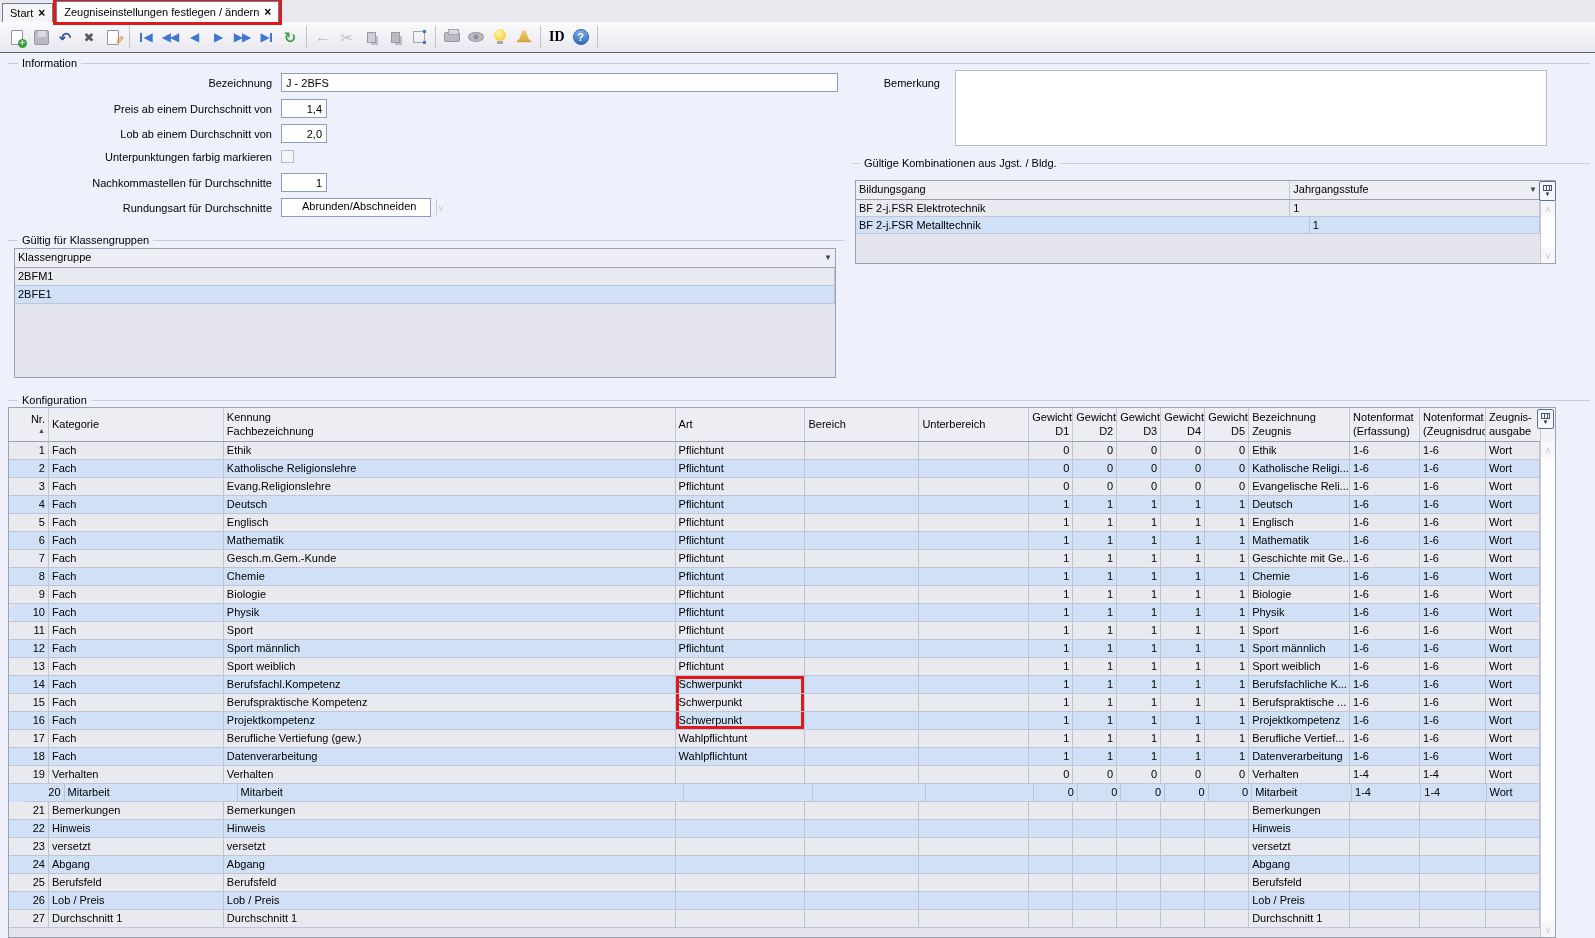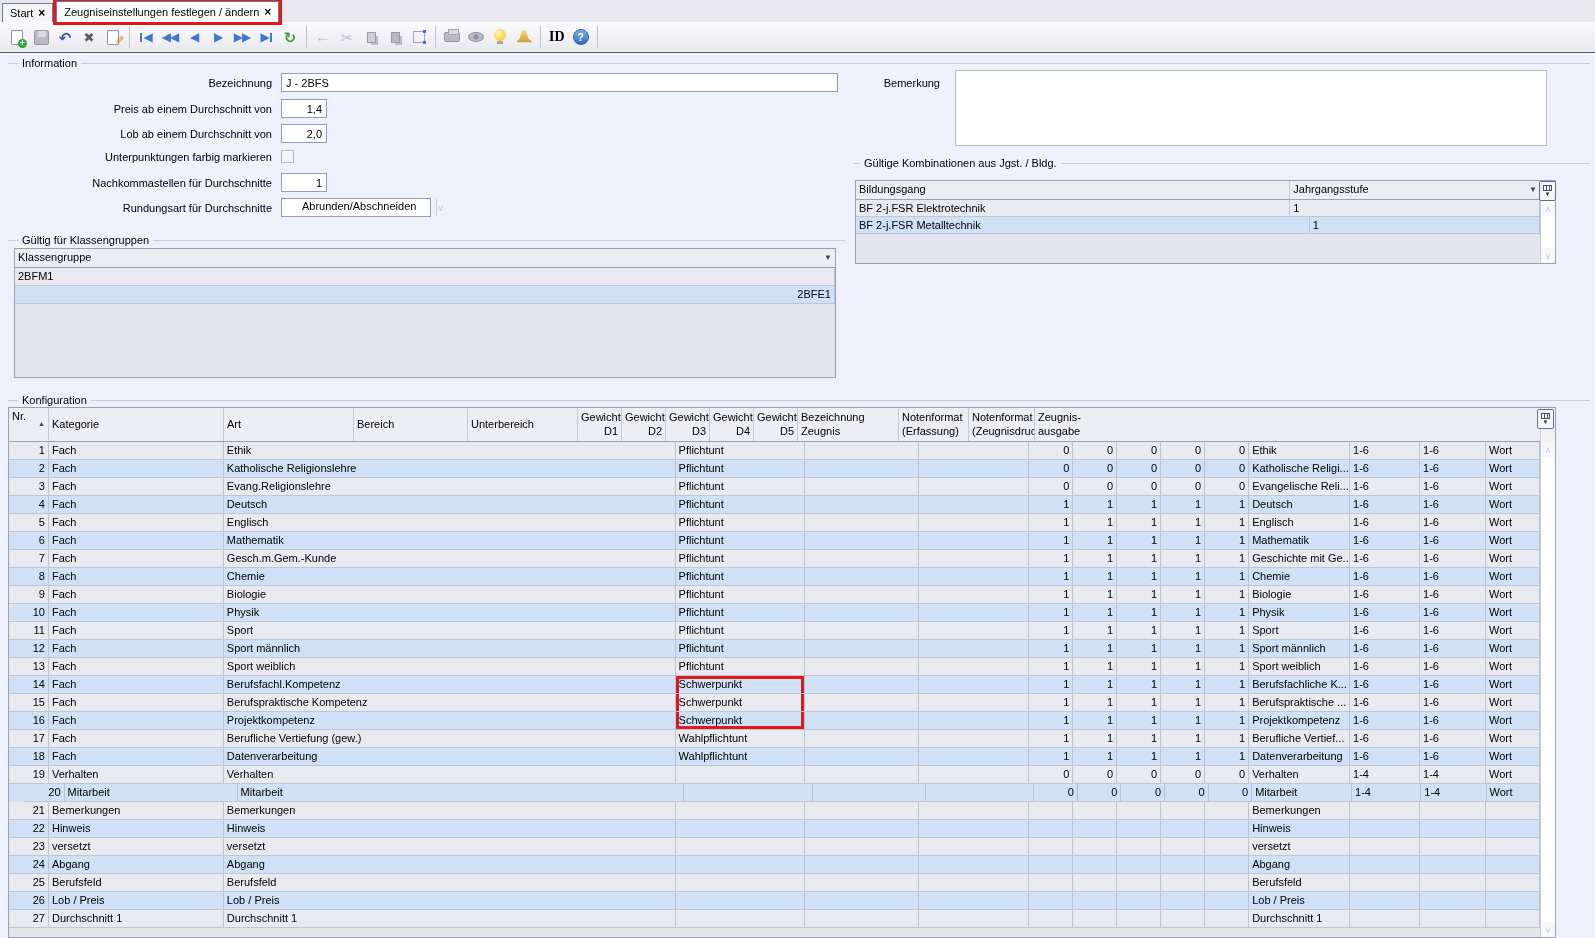--- a/index.html
+++ b/index.html
@@ -75,21 +75,21 @@
   .gridbtn .mini { width:9px; height:6px; border:1px solid #44507a; background-image:repeating-linear-gradient(to right, transparent 0 2px, #44507a 2px 3px); }
   .gridbtn .dn { font-size:6px; color:#22304f; line-height:5px; }
   .hdarrow { margin-left:auto; font-size:8px; color:#3c4354; align-self:center; }
   .sort { font-size:7px; color:#3c4354; margin-left:auto; align-self:center; }
 
   
   .w0{width:40px;text-align:right;} .w1{width:175px;} .w2{width:452px;} .w3{width:130px;}
   .w4{width:114px;} .w5{width:110px;}
   .w6,.w7,.w8,.w9,.w10{width:44px;text-align:right;}
   .w11{width:101px;} .w12{width:70px;} .w13{width:66px;} .w14{width:54px;}
-  .thead .w0{flex-direction:row;}
+  .thead .w0{flex-direction:column;}
 
   :root { --red:#e01a1a; }
   .hl-top { box-shadow:inset 3px 0 0 var(--red), inset -3px 0 0 var(--red), inset 0 3px 0 var(--red); }
   .hl-mid { box-shadow:inset 3px 0 0 var(--red), inset -3px 0 0 var(--red); }
   .hl-bot { box-shadow:inset 3px 0 0 var(--red), inset -3px 0 0 var(--red), inset 0 -3px 0 var(--red); }
 </style>
 </head>
 <body>
 
 <div class="tabbar">
@@ -258,39 +258,43 @@
       <div class="hc" style="flex:1; flex-direction:row;">
           <span>Klassengruppe</span>
           <span class="hdarrow">▼</span>
         </div>
     </div>
     <div id="klassen-rows">
         <div class="drow gray" style="height: 18px;">
           <div class="dcell" style="flex: 1 1 0%;">2BFM1</div>
         </div>
         <div class="drow blue" style="height: 18px;">
-          <div class="dcell" style="flex: 1 1 0%; text-align: right;">2BFE1</div>
+          <div class="dcell" style="flex: 1 1 0%;">2BFE1</div>
         </div>
       </div>
     <div class="filler"></div>
   </div>
 </div>
 
 <div class="gline" style="left:8px; top:400px; width:1582px;"></div>
 <div class="gtitle" style="left:18px; top:394px;">Konfiguration</div>
 
 <div class="tbl" style="left:8px; top:407px; width:1548px; height:531px;">
   <div class="main">
     <div class="thead" style="height:34px;" id="konfig-head">
         <div class="hc w0">
           <span>Nr.</span>
           <span class="sort">▲</span>
         </div>
         <div class="hc w1">
           <span>Kategorie</span>
+        </div>
+        <div class="hc w2">
+          <span>Kennung</span>
+          <span>Fachbezeichnung</span>
         </div>
         <div class="hc w3">
           <span>Art</span>
         </div>
         <div class="hc w4">
           <span>Bereich</span>
         </div>
         <div class="hc w5">
           <span>Unterbereich</span>
         </div>

